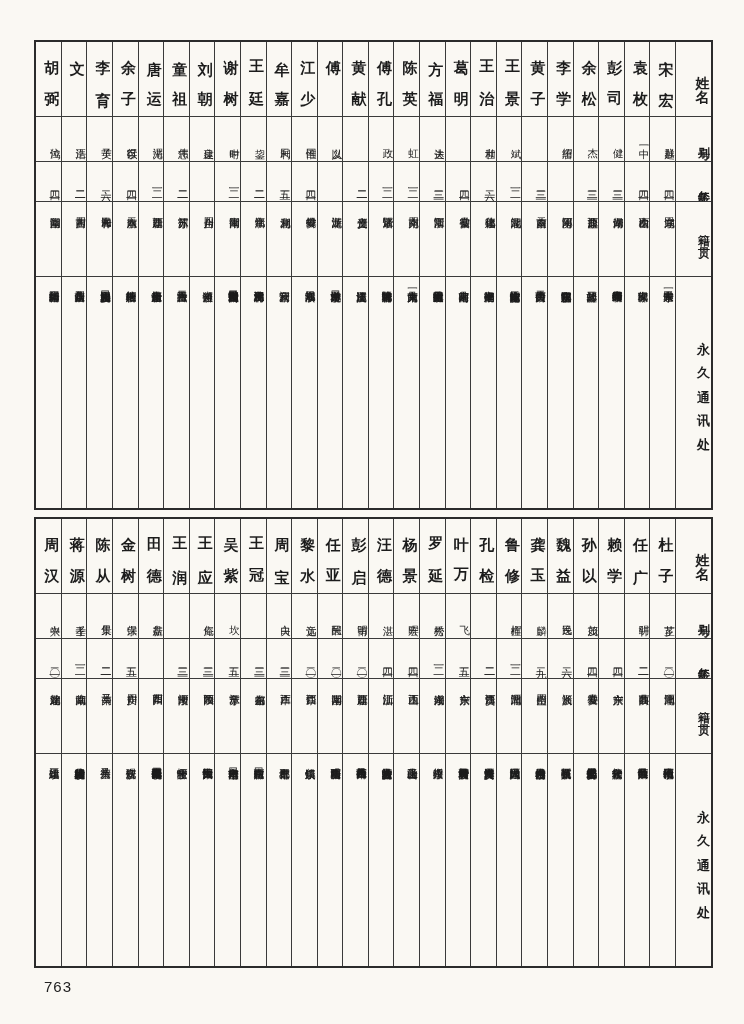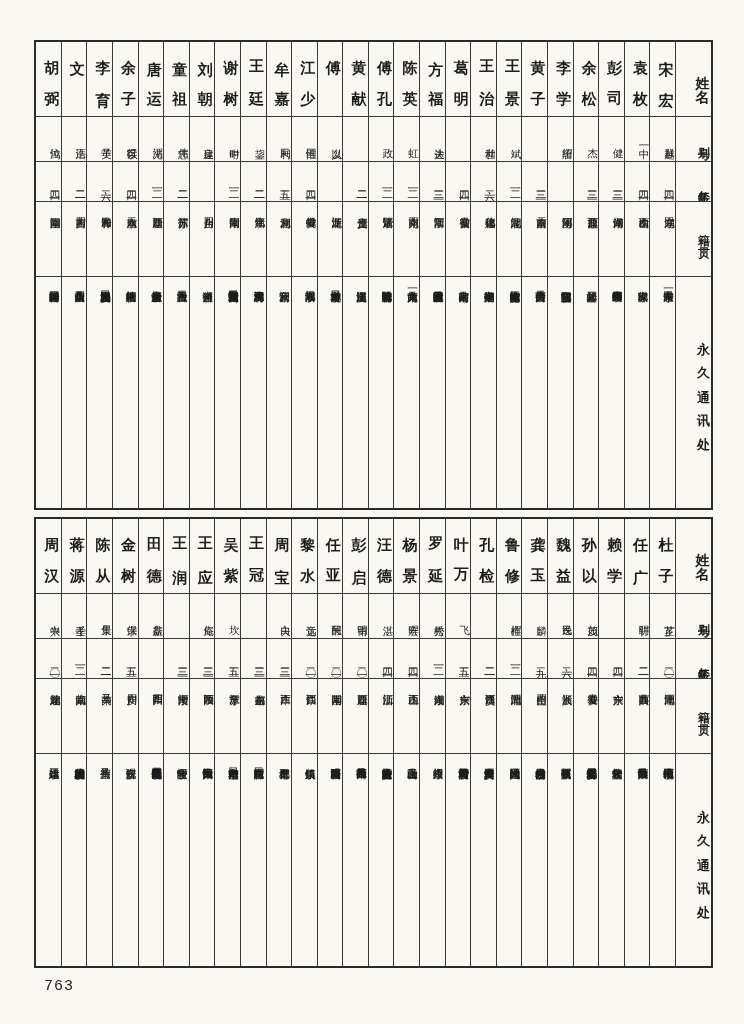--- a/index.html
+++ b/index.html
@@ -68,21 +68,21 @@
   .header-col .age-cell    { font-size: 12px; letter-spacing: 2px; }
   .header-col .native-cell { font-size: 12px; letter-spacing: 13px; text-align: center; padding-top: 0; }
   .header-col .addr-cell   { font-size: 13px; letter-spacing: 24px; text-align: center; padding-top: 0; }
 
   .page-number {
     position: absolute;
     left: 44px;
     top: 978px;
     font-size: 15px;
     color: #222;
-    font-family: Liberation Mono, monospace;
+    font-family: Liberation Sans, sans-serif;
     letter-spacing: 1px;
   }
 </style>
 </head>
 <body>
 
 <div class="page">
 
   <section class="dir-table top">
     <div class="col header-col">

